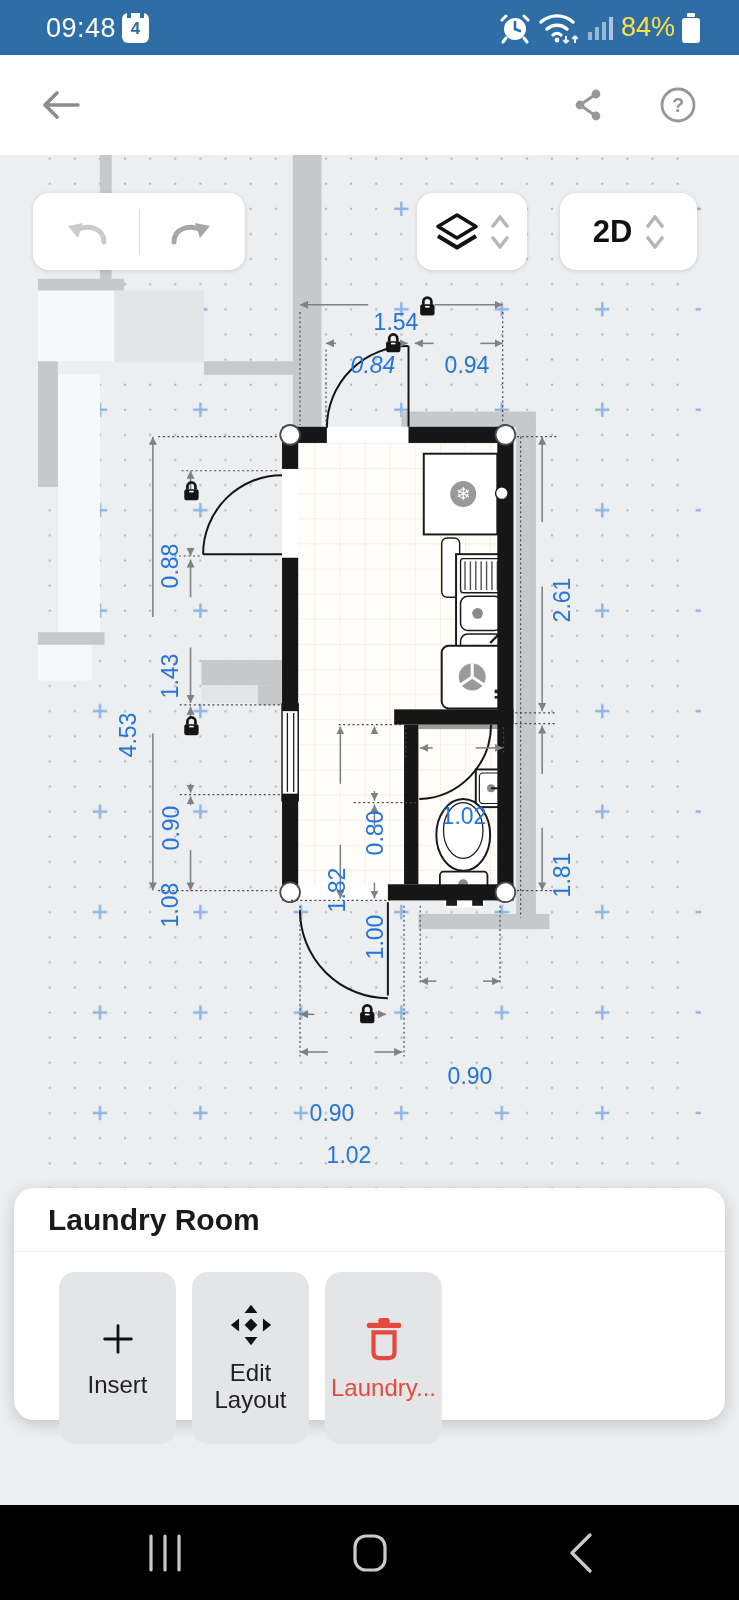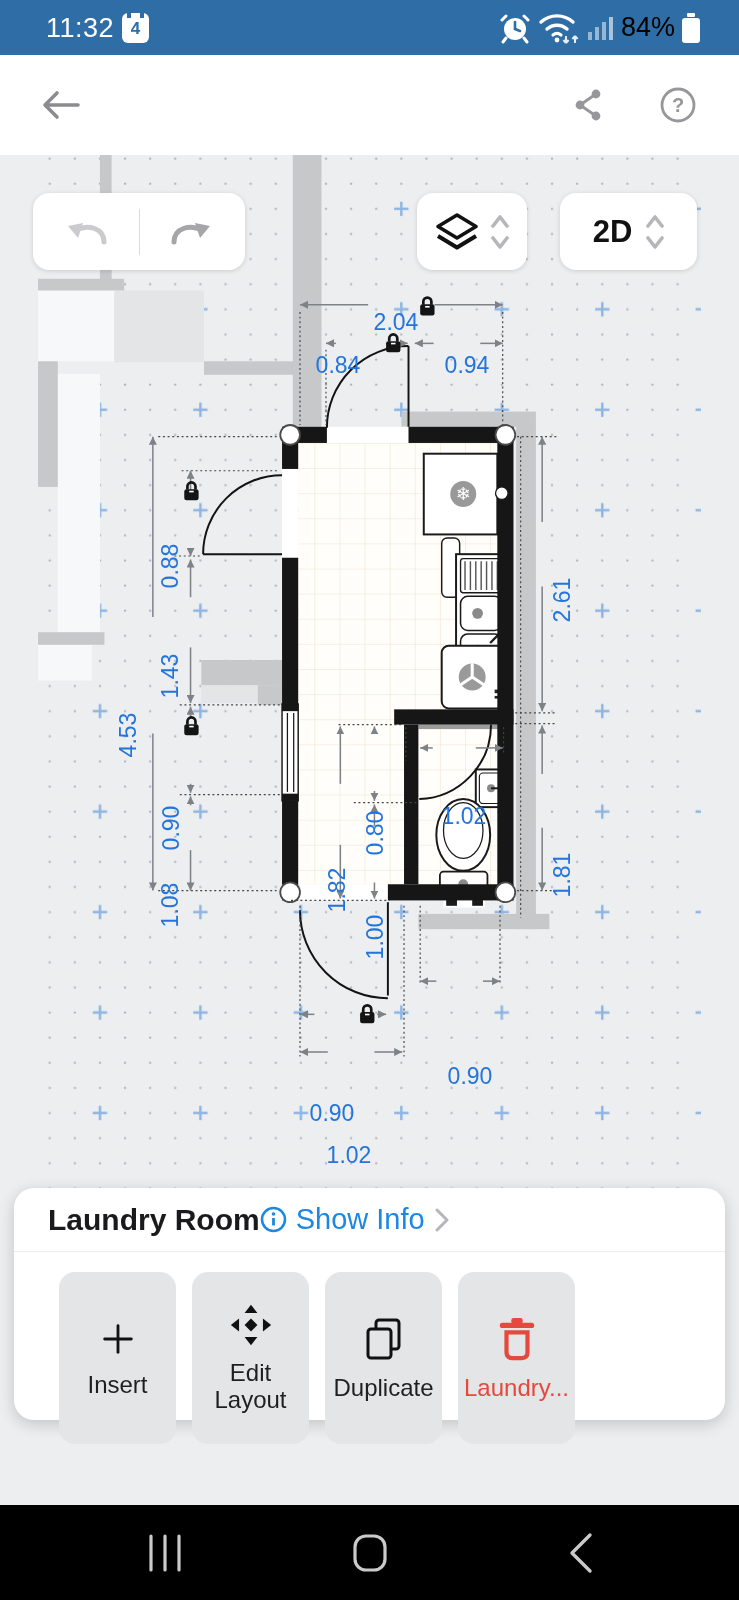--- a/index.html
+++ b/index.html
@@ -10,21 +10,21 @@
   
   .statusbar{position:absolute;left:0;top:0;width:739px;height:55px;background:#2f6da6;
              display:flex;align-items:center;color:#fff;}
   .sb-time{position:absolute;left:46px;top:13px;font-size:27px;font-weight:500;letter-spacing:.5px;}
   .sb-badge{position:absolute;left:122px;top:13px;width:27px;height:30px;background:#fff;border-radius:6px;
             display:flex;align-items:center;justify-content:center;}
   .sb-badge:before{content:"";position:absolute;top:0;left:5px;width:4px;height:5px;background:#2f6da6;}
   .sb-badge:after{content:"";position:absolute;top:0;right:5px;width:4px;height:5px;background:#2f6da6;}
   .sb-badge span{font-size:17px;font-weight:700;color:#2f6da6;margin-top:2px;}
   .sb-right{position:absolute;right:39px;top:0;height:55px;display:flex;align-items:center;gap:7px;}
-  .sb-pct{font-size:27px;color:#000000;}
+  .sb-pct{font-size:27px;color:#fde047;}
   .batt{width:18px;height:30px;position:relative;}
   .batt .tip{position:absolute;top:0;left:5px;width:8px;height:4px;background:#fff;border-radius:1px;}
   .batt .body{position:absolute;top:5px;left:0;width:18px;height:25px;background:#fff;border-radius:3px;}
 
   
   .appbar{position:absolute;left:0;top:55px;width:739px;height:100px;background:#fff;}
   .ab-icon{position:absolute;top:0;height:100px;display:flex;align-items:center;justify-content:center;}
 
   
   .canvas{position:absolute;left:0;top:155px;width:739px;height:1350px;background:#eceef0;overflow:hidden;}
@@ -62,21 +62,21 @@
   .navbar{position:absolute;left:0;top:1505px;width:739px;height:95px;background:#000;
           display:flex;align-items:center;}
   .nav-slot{position:absolute;top:0;height:95px;display:flex;align-items:center;justify-content:center;}
 </style>
 </head>
 <body>
 
 <div class="screen">
 
   <div class="statusbar">
-    <div class="sb-time">11:32</div>
+    <div class="sb-time">09:48</div>
     <div class="sb-badge">
       <span>4</span>
     </div>
     <div class="sb-right">
       <svg width="30" height="32" viewBox="0 0 30 32">
         <line x1="6" y1="4" x2="2" y2="8" stroke="#fff" stroke-width="3" stroke-linecap="round"></line>
         <line x1="24" y1="4" x2="28" y2="8" stroke="#fff" stroke-width="3" stroke-linecap="round"></line>
         <circle cx="15" cy="17" r="11" fill="#fff"></circle>
         <line x1="15" y1="17" x2="15" y2="10" stroke="#2f6da6" stroke-width="2.6" stroke-linecap="round"></line>
         <line x1="15" y1="17" x2="20" y2="19" stroke="#2f6da6" stroke-width="2.6" stroke-linecap="round"></line>
@@ -340,22 +340,22 @@
 
       <g>
         <use href="#lock" x="424" y="311" width="20" height="24"></use>
         <use href="#lock" x="386" y="352" width="20" height="24"></use>
         <use href="#lock" x="161" y="517" width="20" height="24"></use>
         <use href="#lock" x="161" y="779" width="20" height="24"></use>
         <use href="#lock" x="357" y="1100" width="20" height="24"></use>
       </g>
     </svg>
 
-    <div class="dimh" style="left:396px;top:167px;">2.04</div>
-    <div class="dimh" style="left:338px;top:210px;">0.84</div>
+    <div class="dimh" style="left:396px;top:167px;">1.54</div>
+    <div class="dimh" style="left:373px;top:210px;font-style:italic;">0.84</div>
     <div class="dimh" style="left:467px;top:210px;">0.94</div>
     <div class="dimv" style="left:128px;top:580px;">4.53</div>
     <div class="dimv" style="left:170px;top:411px;">0.88</div>
     <div class="dimv" style="left:170px;top:521px;">1.43</div>
     <div class="dimv" style="left:171px;top:673px;">0.90</div>
     <div class="dimv" style="left:170px;top:750px;">1.08</div>
     <div class="dimv" style="left:562px;top:445px;">2.61</div>
     <div class="dimv" style="left:562px;top:720px;">1.81</div>
     <div class="dimh" style="left:464px;top:661px;">1.02</div>
     <div class="dimv" style="left:337px;top:735px;">1.82</div>
@@ -397,57 +397,39 @@
       <svg width="18" height="38" viewBox="0 0 18 38">
         <path d="M2 13 L9 4 L16 13" fill="none" stroke="#b6b6ba" stroke-width="3.6" stroke-linecap="round" stroke-linejoin="round"></path>
         <path d="M2 25 L9 34 L16 25" fill="none" stroke="#b6b6ba" stroke-width="3.6" stroke-linecap="round" stroke-linejoin="round"></path>
       </svg>
     </div>
   </div>
 
   <div class="sheet">
     <div class="sheet-head">
       <div class="sheet-title">Laundry Room</div>
-      <div class="showinfo">
-        <svg width="27" height="27" viewBox="0 0 27 27">
-          <circle cx="13.5" cy="13.5" r="11.5" fill="none" stroke="#1d87e4" stroke-width="2.5"></circle>
-          <circle cx="13.5" cy="8" r="1.8" fill="#1d87e4"></circle>
-          <line x1="13.5" y1="12" x2="13.5" y2="19.5" stroke="#1d87e4" stroke-width="2.8"></line>
-        </svg>
-        <span class="txt">Show Info</span>
-        <svg width="16" height="26" viewBox="0 0 16 26">
-          <path d="M3 3 L13 13 L3 23" fill="none" stroke="#b6b6ba" stroke-width="3" stroke-linecap="round" stroke-linejoin="round"></path>
-        </svg>
-      </div>
     </div>
     <div class="btnrow">
       <div class="sbtn">
         <svg width="40" height="40" viewBox="0 0 48 48">
           <line x1="24" y1="8" x2="24" y2="40" stroke="#111" stroke-width="3.4" stroke-linecap="round"></line>
           <line x1="8" y1="24" x2="40" y2="24" stroke="#111" stroke-width="3.4" stroke-linecap="round"></line>
         </svg>
         <div class="lbl">Insert</div>
       </div>
       <div class="sbtn">
         <svg width="44" height="44" viewBox="0 0 48 48">
           <polygon points="24,2 31,11 17,11" fill="#111"></polygon>
           <polygon points="24,46 31,37 17,37" fill="#111"></polygon>
           <polygon points="2,24 11,17 11,31" fill="#111"></polygon>
           <polygon points="46,24 37,17 37,31" fill="#111"></polygon>
           <polygon points="24,17 31,24 24,31 17,24" fill="#111"></polygon>
         </svg>
         <div class="lbl">Edit Layout</div>
       </div>
-      <div class="sbtn dup">
-        <svg width="42" height="46" viewBox="0 0 42 46">
-          <rect x="13" y="4" width="23" height="29" rx="3" fill="none" stroke="#111" stroke-width="3"></rect>
-          <rect x="5" y="13" width="23" height="29" rx="3" fill="#e4e5e7" stroke="#111" stroke-width="3"></rect>
-        </svg>
-        <div class="lbl">Duplicate</div>
-      </div>
       <div class="sbtn danger">
         <svg width="42" height="46" viewBox="0 0 44 48">
           <rect x="16" y="2" width="12" height="6" rx="2.5" fill="#e5483d"></rect>
           <rect x="4" y="7" width="36" height="5.5" rx="2.7" fill="#e5483d"></rect>
           <path d="M11 17 H33 V38 Q33 44 27 44 H17 Q11 44 11 38 Z" fill="none" stroke="#e5483d" stroke-width="4.4"></path>
         </svg>
         <div class="lbl">Laundry...</div>
       </div>
     </div>
   </div>

